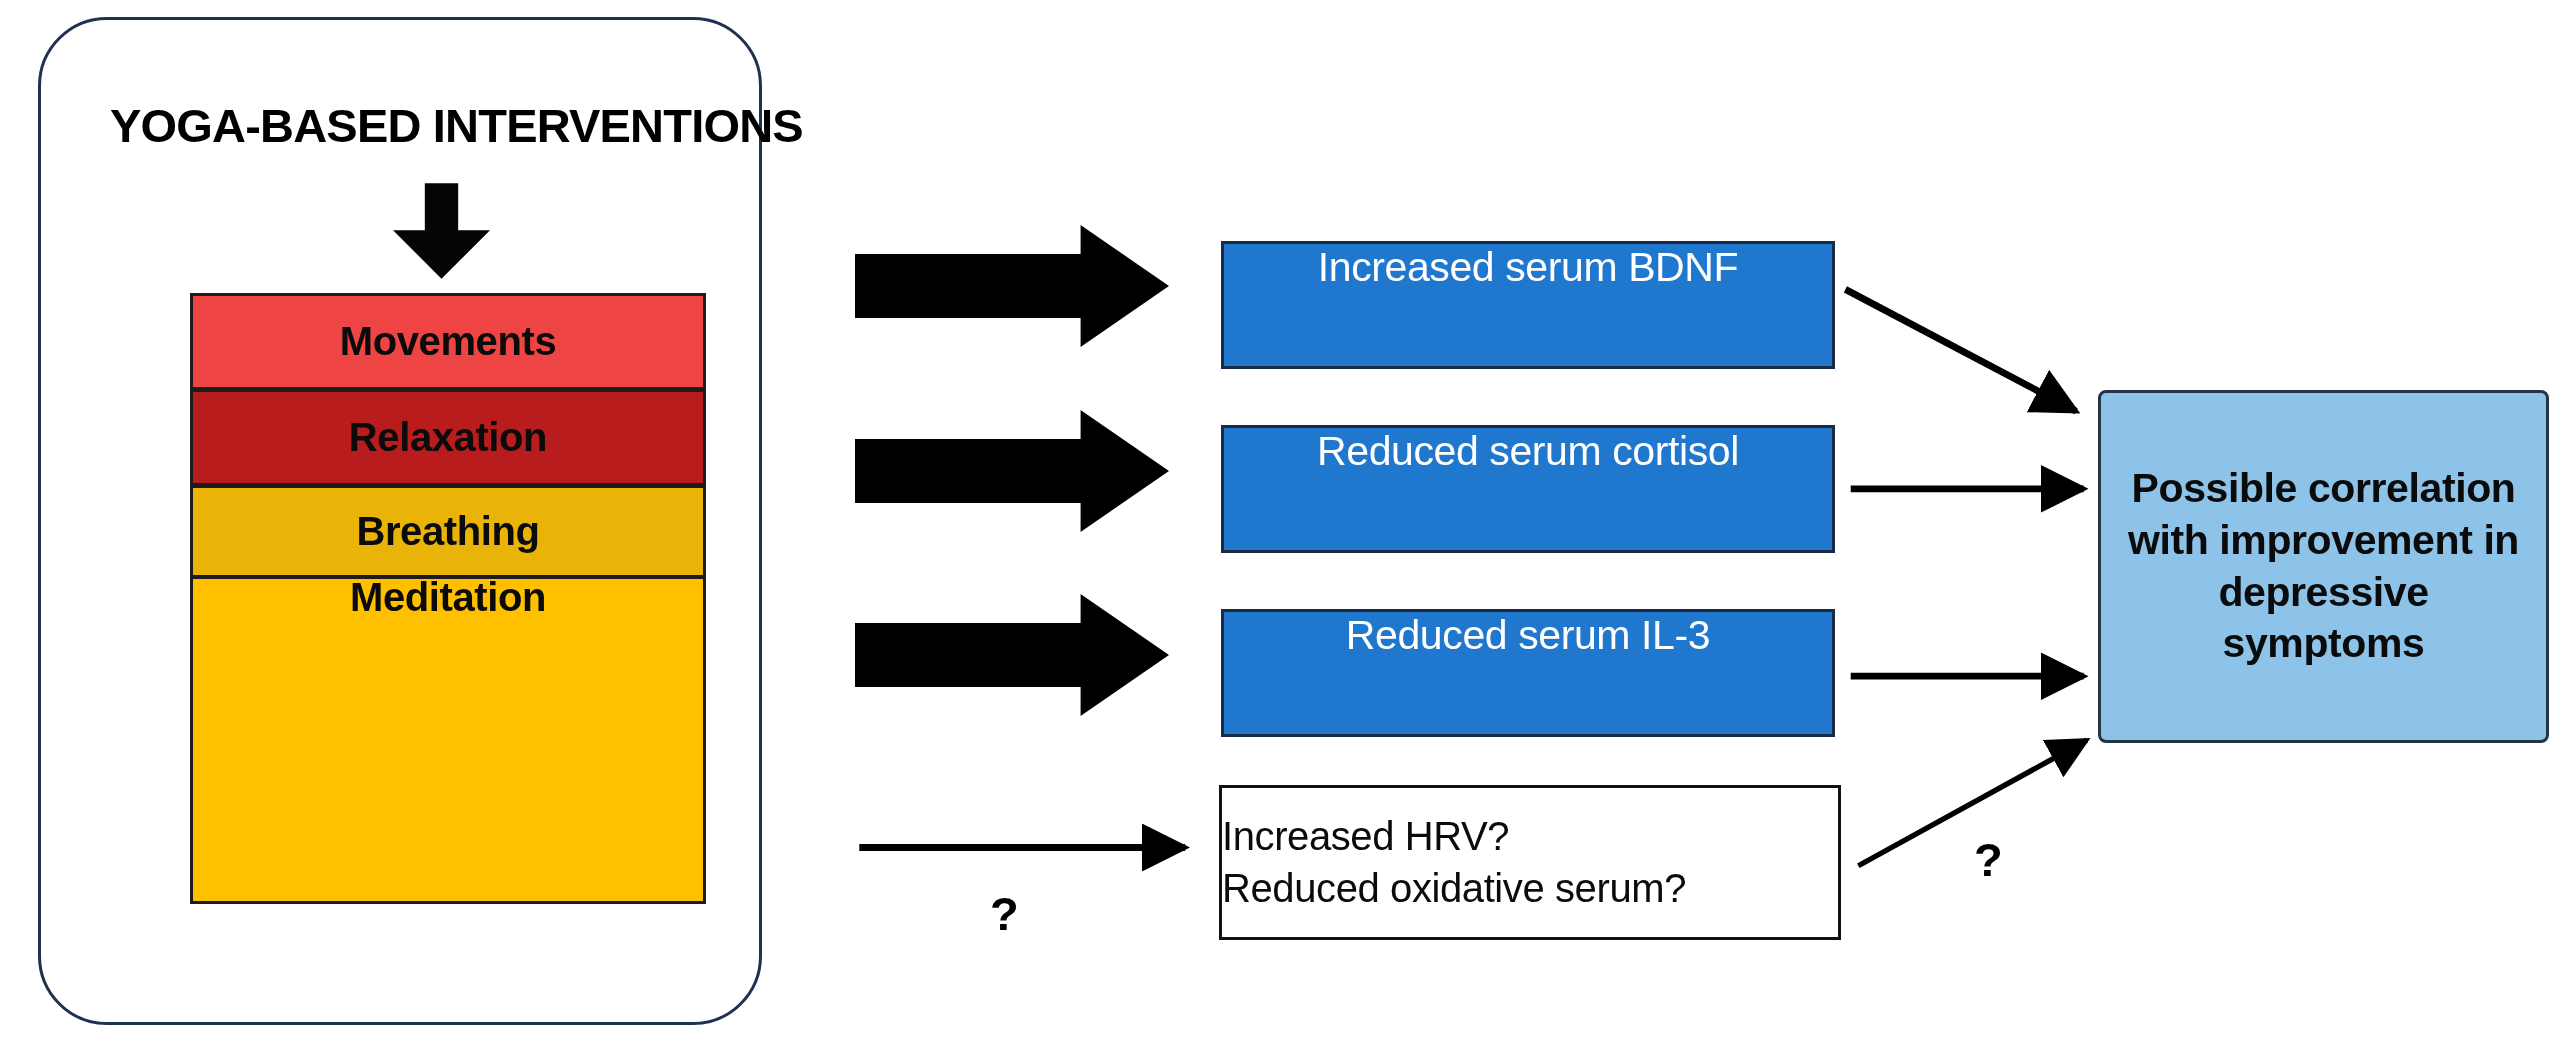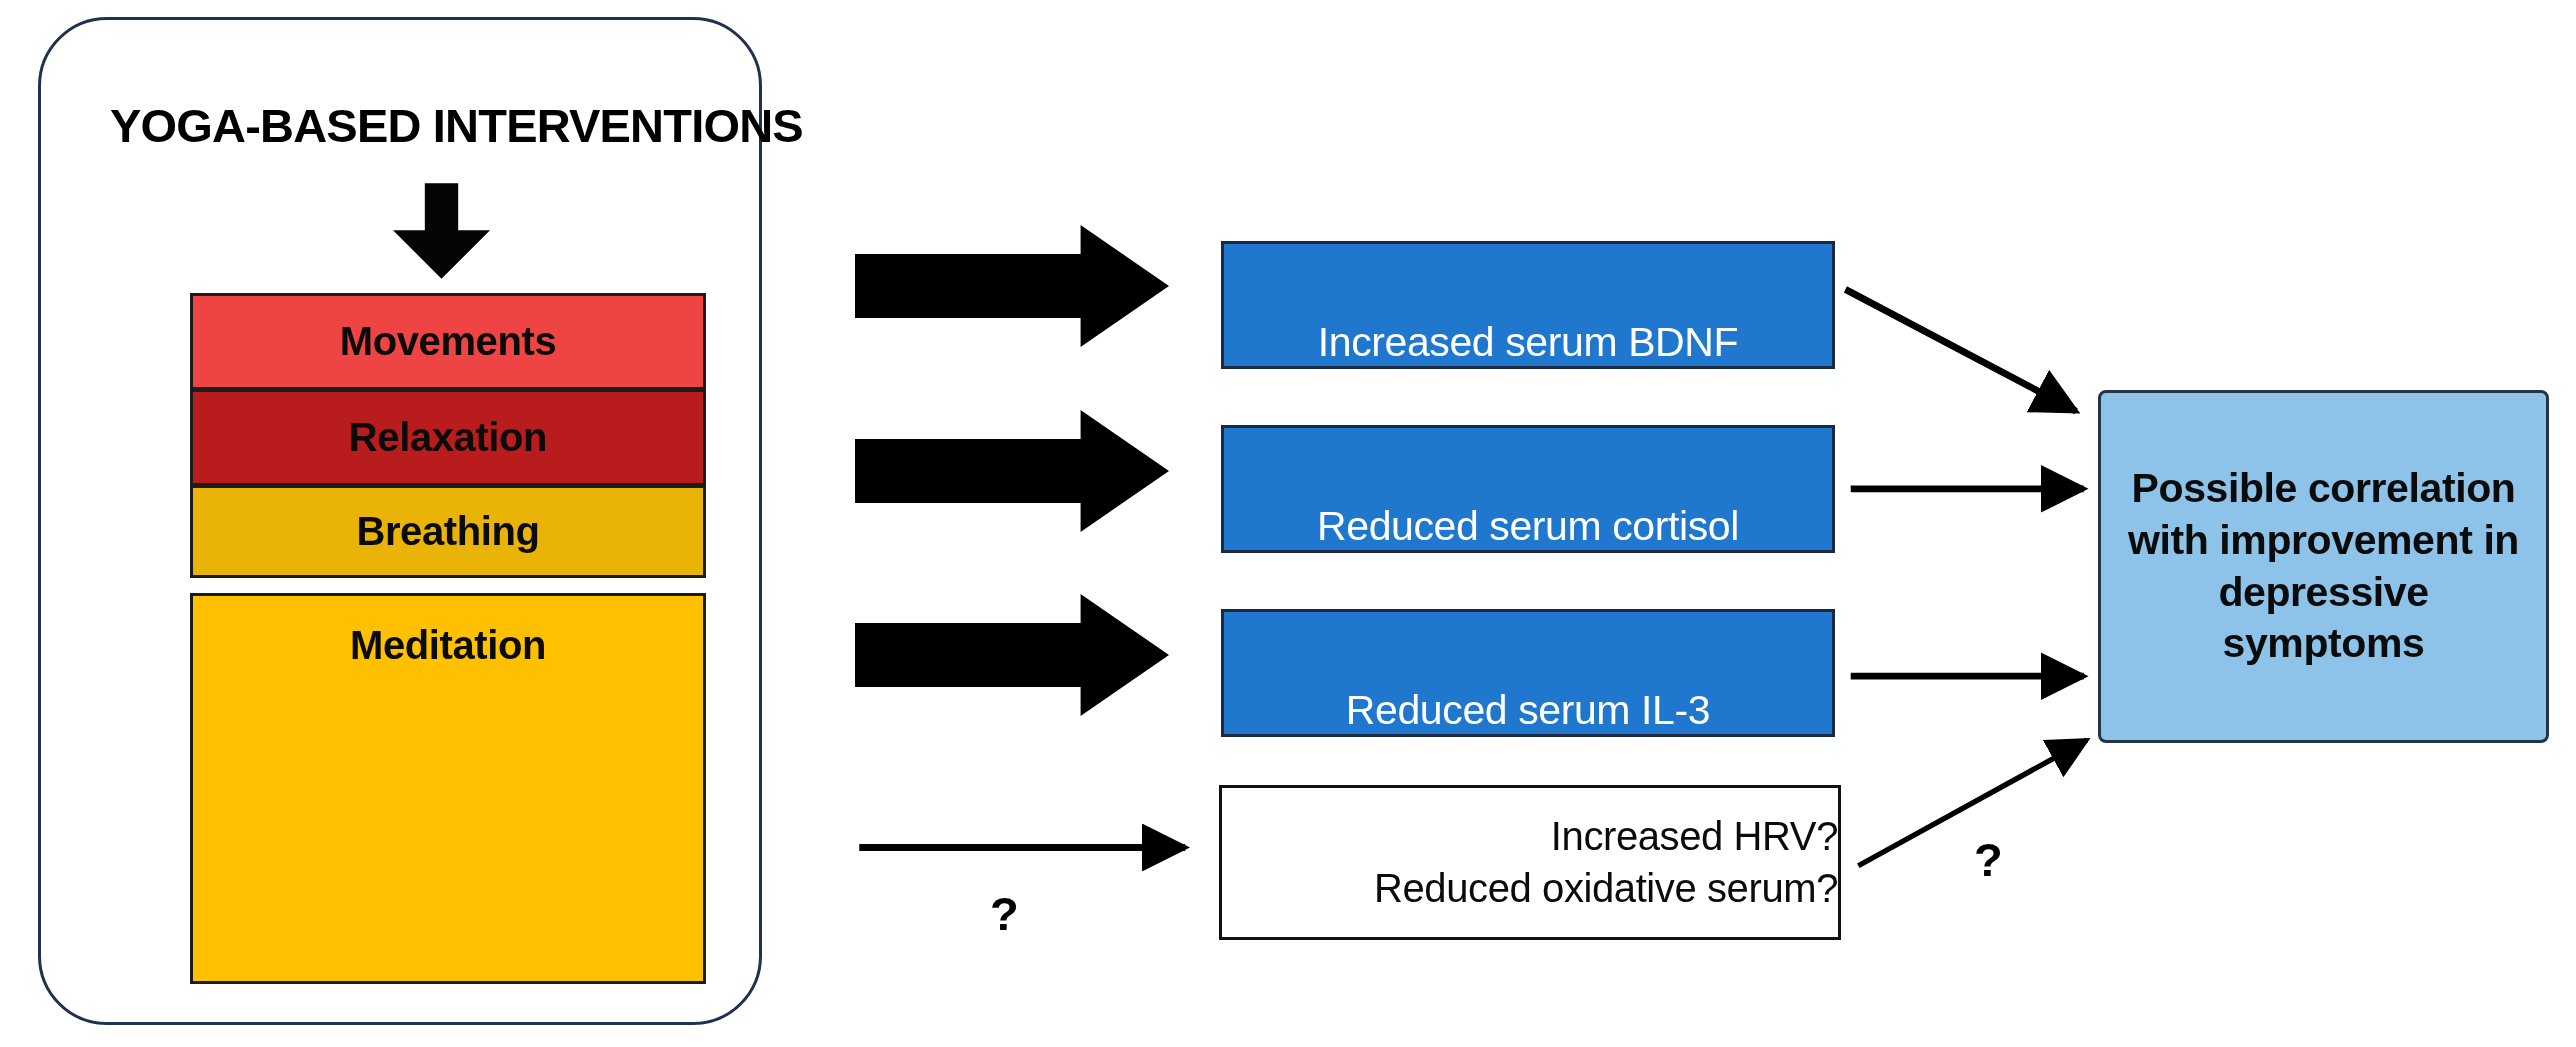--- a/index.html
+++ b/index.html
@@ -16,38 +16,38 @@
 
   .down-arrow{position:absolute;left:352px;top:163px;width:97px;height:96px;}
 
   .stack{position:absolute;left:149px;top:273px;width:516px;height:675px;}
   .stack-cell{position:absolute;left:0;width:516px;box-sizing:border-box;
        border:3px solid #1c1c1c;display:flex;align-items:center;justify-content:center;
        font-size:40px;font-weight:bold;color:#0b0b0b;letter-spacing:-0.4px;}
   .cell0{top:0;height:97px;background:#ef4444;}
   .cell1{top:96px;height:97px;background:#b91c1c;}
   .cell2{top:192px;height:93px;background:#eab308;}
-  .cell3{top:300px;height:391px;background:#FFC000;}
+  .cell3{top:283px;height:328px;background:#FFC000;}
   .cell3 .cell-label{position:relative;top:-143px;}
 
   
   .thick-arrow{position:absolute;width:314px;height:122px;}
 
   
   .outcome{position:absolute;left:1221px;width:614px;height:128px;
        background:#2077CE;border:3.8px solid #1B2A44;box-sizing:border-box;
-       display:flex;align-items:flex-end;justify-content:center;
+       display:flex;align-items:flex-start;justify-content:center;
        color:#ffffff;font-size:41px;letter-spacing:-0.4px;white-space:nowrap;}
   .o0{top:241px;}
   .o1{top:425px;}
   .o2{top:609px;}
 
   .unknown-box{position:absolute;left:1219px;top:785px;width:622px;height:155px;
        background:#ffffff;border:3.8px solid #111;box-sizing:border-box;
-       display:flex;flex-direction:column;align-items:flex-end;justify-content:center;
+       display:flex;flex-direction:column;align-items:flex-start;justify-content:center;
        font-size:40px;line-height:1.28;letter-spacing:-0.4px;color:#0b0b0b;}
 
   
   .result-box{position:absolute;left:2098px;top:390px;width:451px;height:353px;
        background:#8DC3E8;border:3.8px solid #243447;border-radius:8px;
        box-sizing:border-box;display:flex;align-items:center;justify-content:center;
        text-align:center;font-size:41px;font-weight:bold;line-height:1.26;
        letter-spacing:-0.4px;color:#0b0b0b;padding:0 20px;}
 
   

